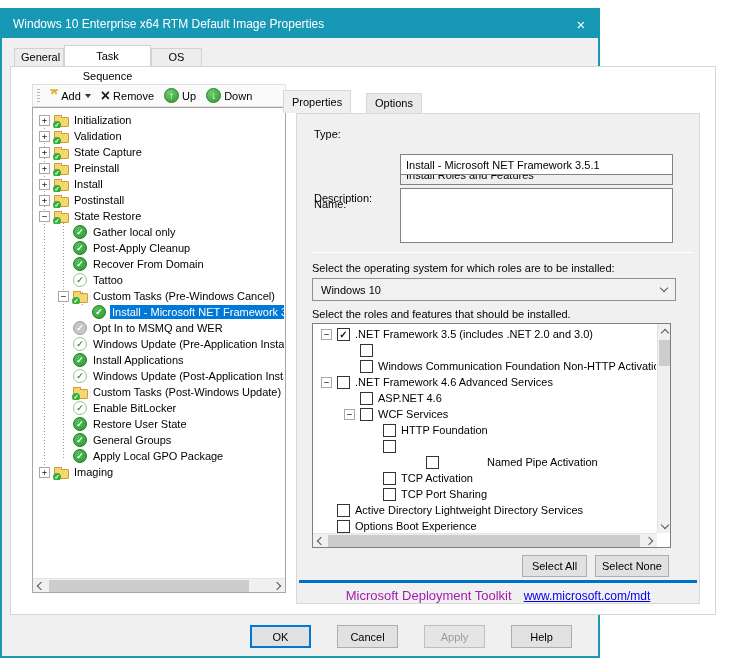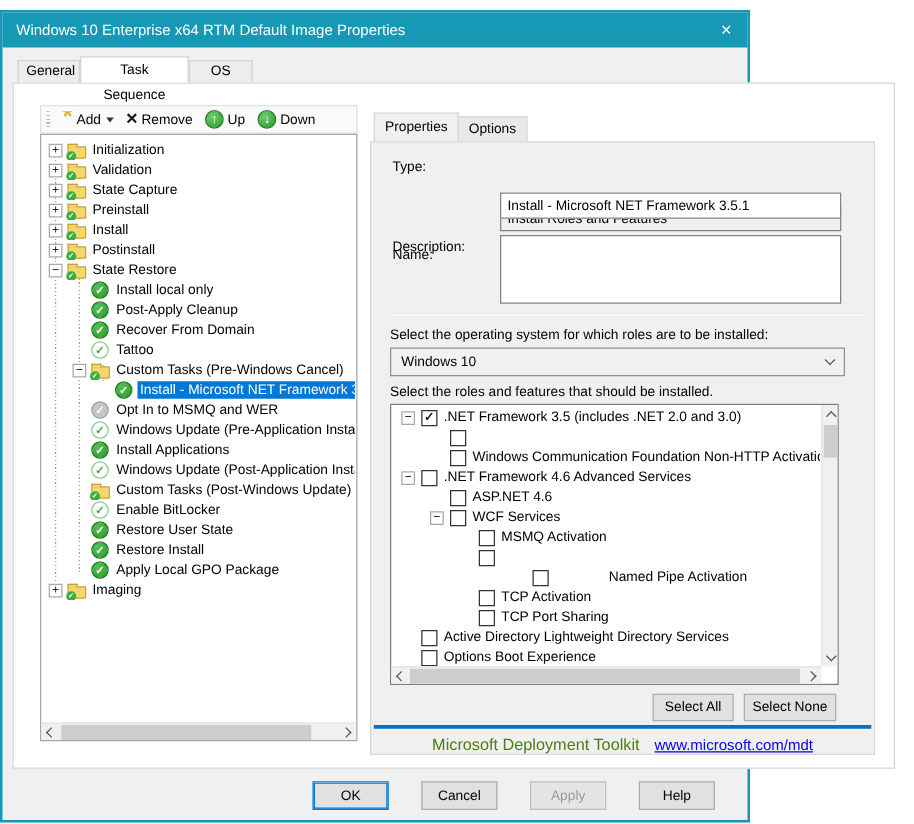--- a/index.html
+++ b/index.html
@@ -65,21 +65,21 @@
   .role-rows{position:absolute;left:0;top:2px;right:14px;}
   .role-row{height:16px;display:flex;align-items:center;white-space:nowrap;overflow:hidden;}
   .r-slot{width:16px;flex:0 0 16px;display:flex;align-items:center;}
   .r-check{width:13px;height:13px;border:1px solid #333;background:#fff;flex:0 0 13px;margin-right:5px;font-size:10px;line-height:11px;text-align:center;color:#111;font-weight:bold;}
   .btn{background:#E1E1E1;border:1px solid #ADADAD;font-family:"Liberation Sans",sans-serif;font-size:11px;text-align:center;}
   .btn.primary{border:1px solid #0078D7;box-shadow:inset 0 0 0 1px #0078D7;}
   .btn.disabled{color:#9C9C9C;background:#E5E5E5;border-color:#BFBFBF;}
   .sel-btn{position:absolute;top:441px;height:22px;}
   .bluebar{position:absolute;left:2px;top:466px;width:398px;height:3px;background:var(--divider);}
   .footer{position:absolute;left:0;top:474px;width:100%;display:flex;align-items:center;justify-content:center;gap:12px;}
-  .footer-text{font-size:13px;color:#4d7c0f;}
+  .footer-text{font-size:13px;color:#a21caf;}
   .footer-link{font-size:12px;color:var(--link);text-decoration:underline;}
   .btn-row{position:absolute;left:0;right:0;top:615px;height:35px;display:flex;justify-content:flex-end;gap:26px;padding-right:26px;align-items:flex-start;}
   .btn-row .btn{width:61px;height:23px;}
 </style>
 </head>
 <body>
 
 <div class="window">
   <div class="titlebar">
     <span class="title-text">Windows 10 Enterprise x64 RTM Default Image Properties</span>
@@ -179,21 +179,21 @@
             <span class="t-icon">
               <span class="icon-folder" style="display: block;"></span>
             </span>
             <span class="t-label">State Restore</span>
           </div>
           <div class="tree-row" style="padding-left: 25px;">
             <span class="t-slot"></span>
             <span class="t-icon">
               <span class="icon-check solid" style="display: block;">✓</span>
             </span>
-            <span class="t-label">Install local only</span>
+            <span class="t-label">Gather local only</span>
           </div>
           <div class="tree-row" style="padding-left: 25px;">
             <span class="t-slot"></span>
             <span class="t-icon">
               <span class="icon-check solid" style="display: block;">✓</span>
             </span>
             <span class="t-label">Post-Apply Cleanup</span>
           </div>
           <div class="tree-row" style="padding-left: 25px;">
             <span class="t-slot"></span>
@@ -272,21 +272,21 @@
             <span class="t-icon">
               <span class="icon-check solid" style="display: block;">✓</span>
             </span>
             <span class="t-label">Restore User State</span>
           </div>
           <div class="tree-row" style="padding-left: 25px;">
             <span class="t-slot"></span>
             <span class="t-icon">
               <span class="icon-check solid" style="display: block;">✓</span>
             </span>
-            <span class="t-label">Restore Install</span>
+            <span class="t-label">General Groups</span>
           </div>
           <div class="tree-row" style="padding-left: 25px;">
             <span class="t-slot"></span>
             <span class="t-icon">
               <span class="icon-check solid" style="display: block;">✓</span>
             </span>
             <span class="t-label">Apply Local GPO Package</span>
           </div>
           <div class="tree-row" style="padding-left: 6px;">
             <span class="t-slot">
@@ -302,21 +302,21 @@
         <span class="sb-btn" style="left:0;">
             <span class="chev left"></span>
           </span>
         <span class="sb-thumb-h" style="left:16px;width:200px;"></span>
         <span class="sb-btn" style="right:0;">
             <span class="chev right"></span>
           </span>
       </div>
     </div>
 
-    <div class="rtab active" style="left:288px;text-align:right;">Properties</div>
+    <div class="rtab active" style="left:272px;text-align:right;">Properties</div>
     <div class="rtab" style="left:355px;">Options</div>
 
     <div class="rpane">
       <span class="flabel" style="top:14px;">Type:</span>
       <div class="ffield ro" style="top:9px;">Install Roles and Features</div>
 
       <span class="flabel" style="top:45px;margin-top:39px;">Name:</span>
       <input class="ffield edit" style="top: 40px;" value="Install - Microsoft NET Framework 3.5.1">
 
       <span class="flabel" style="top:78px;">Description:</span>
@@ -365,21 +365,21 @@
             <div class="role-row" style="padding-left: 31px;">
               <span class="r-slot">
                 <span class="t-expand">−</span>
               </span>
               <span class="r-check"></span>
               <span>WCF Services</span>
             </div>
             <div class="role-row" style="padding-left: 54px;">
               <span class="r-slot"></span>
               <span class="r-check"></span>
-              <span>MSMQ Activation</span>
+              <span>HTTP Foundation</span>
             </div>
             <div class="role-row" style="padding-left: 54px;">
               <span class="r-slot"></span>
               <span class="r-check"></span>
             </div>
             <div class="role-row" style="padding-left: 54px; gap: 43px;">
               <span class="r-slot"></span>
               <span class="r-check"></span>
               <span>Named Pipe Activation</span>
             </div>

